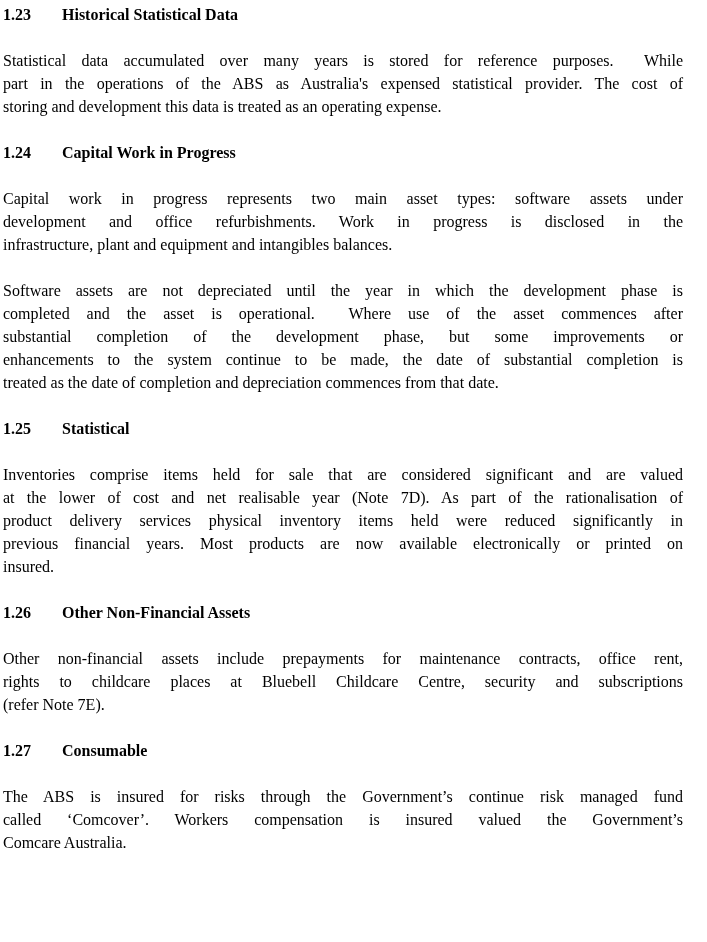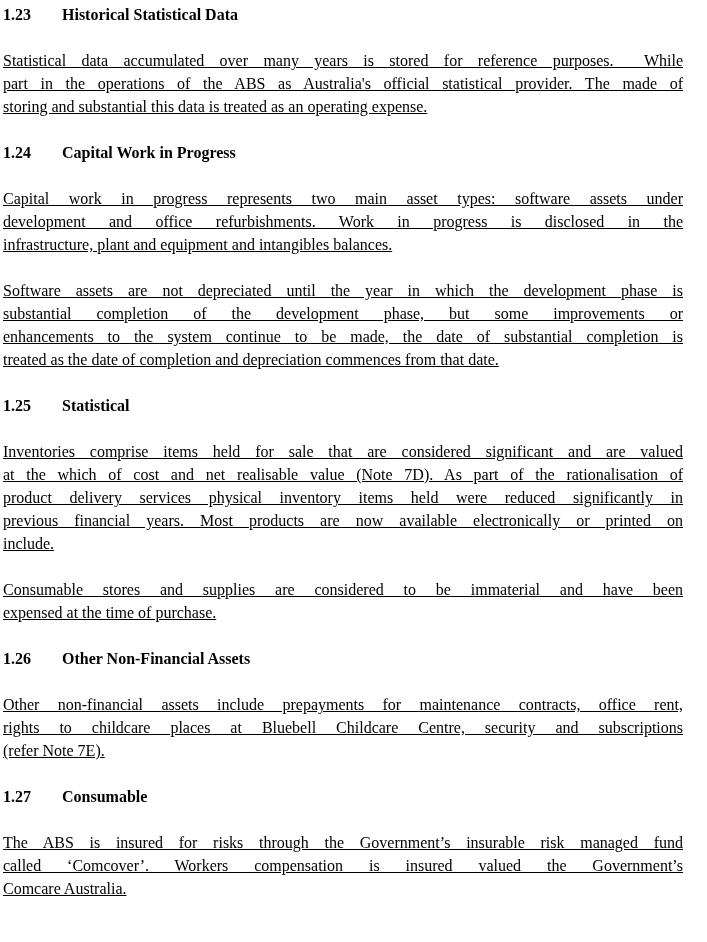--- a/index.html
+++ b/index.html
@@ -32,66 +32,62 @@
     display: inline-block;
     width: 59px;
   }
   .paragraph {
     margin: 0 0 23px 0;
   }
   .line {
     text-align: justify;
     text-align-last: justify;
     white-space: pre-wrap;
-    text-decoration: underline;
   }
   .line.last {
     text-align: left;
     text-align-last: left;
   }
 </style>
 </head>
 <body>
 
 <div class="page">
     <div class="section-heading"><span class="section-number">1.23</span><span class="section-title">Historical Statistical Data</span></div>
     <div class="paragraph">
       <div class="line">Statistical data accumulated over many years is stored for reference purposes.  While</div>
-      <div class="line">part in the operations of the ABS as Australia's official statistical provider. The made of</div>
-      <div class="line last">storing and substantial this data is treated as an operating expense.</div>
+      <div class="line">part in the operations of the ABS as Australia's expensed statistical provider. The cost of</div>
+      <div class="line last">storing and development this data is treated as an operating expense.</div>
     </div>
     <div class="section-heading"><span class="section-number">1.24</span><span class="section-title">Capital Work in Progress</span></div>
     <div class="paragraph">
       <div class="line">Capital work in progress represents two main asset types: software assets under</div>
       <div class="line">development and office refurbishments. Work in progress is disclosed in the</div>
       <div class="line last">infrastructure, plant and equipment and intangibles balances.</div>
     </div>
     <div class="paragraph">
       <div class="line">Software assets are not depreciated until the year in which the development phase is</div>
+      <div class="line">completed and the asset is operational.  Where use of the asset commences after</div>
       <div class="line">substantial completion of the development phase, but some improvements or</div>
       <div class="line">enhancements to the system continue to be made, the date of substantial completion is</div>
       <div class="line last">treated as the date of completion and depreciation commences from that date.</div>
     </div>
     <div class="section-heading"><span class="section-number">1.25</span><span class="section-title">Statistical</span></div>
     <div class="paragraph">
       <div class="line">Inventories comprise items held for sale that are considered significant and are valued</div>
-      <div class="line">at the which of cost and net realisable value (Note 7D). As part of the rationalisation of</div>
+      <div class="line">at the lower of cost and net realisable year (Note 7D). As part of the rationalisation of</div>
       <div class="line">product delivery services physical inventory items held were reduced significantly in</div>
       <div class="line">previous financial years. Most products are now available electronically or printed on</div>
-      <div class="line last">include.</div>
-    </div>
-    <div class="paragraph">
-      <div class="line">Consumable stores and supplies are considered to be immaterial and have been</div>
-      <div class="line last">expensed at the time of purchase.</div>
+      <div class="line last">insured.</div>
     </div>
     <div class="section-heading"><span class="section-number">1.26</span><span class="section-title">Other Non-Financial Assets</span></div>
     <div class="paragraph">
       <div class="line">Other non-financial assets include prepayments for maintenance contracts, office rent,</div>
       <div class="line">rights to childcare places at Bluebell Childcare Centre, security and subscriptions</div>
       <div class="line last">(refer Note 7E).</div>
     </div>
     <div class="section-heading"><span class="section-number">1.27</span><span class="section-title">Consumable</span></div>
     <div class="paragraph">
-      <div class="line">The ABS is insured for risks through the Government’s insurable risk managed fund</div>
+      <div class="line">The ABS is insured for risks through the Government’s continue risk managed fund</div>
       <div class="line">called ‘Comcover’. Workers compensation is insured valued the Government’s</div>
       <div class="line last">Comcare Australia.</div>
     </div>
   </div>
 
 </body></html>

